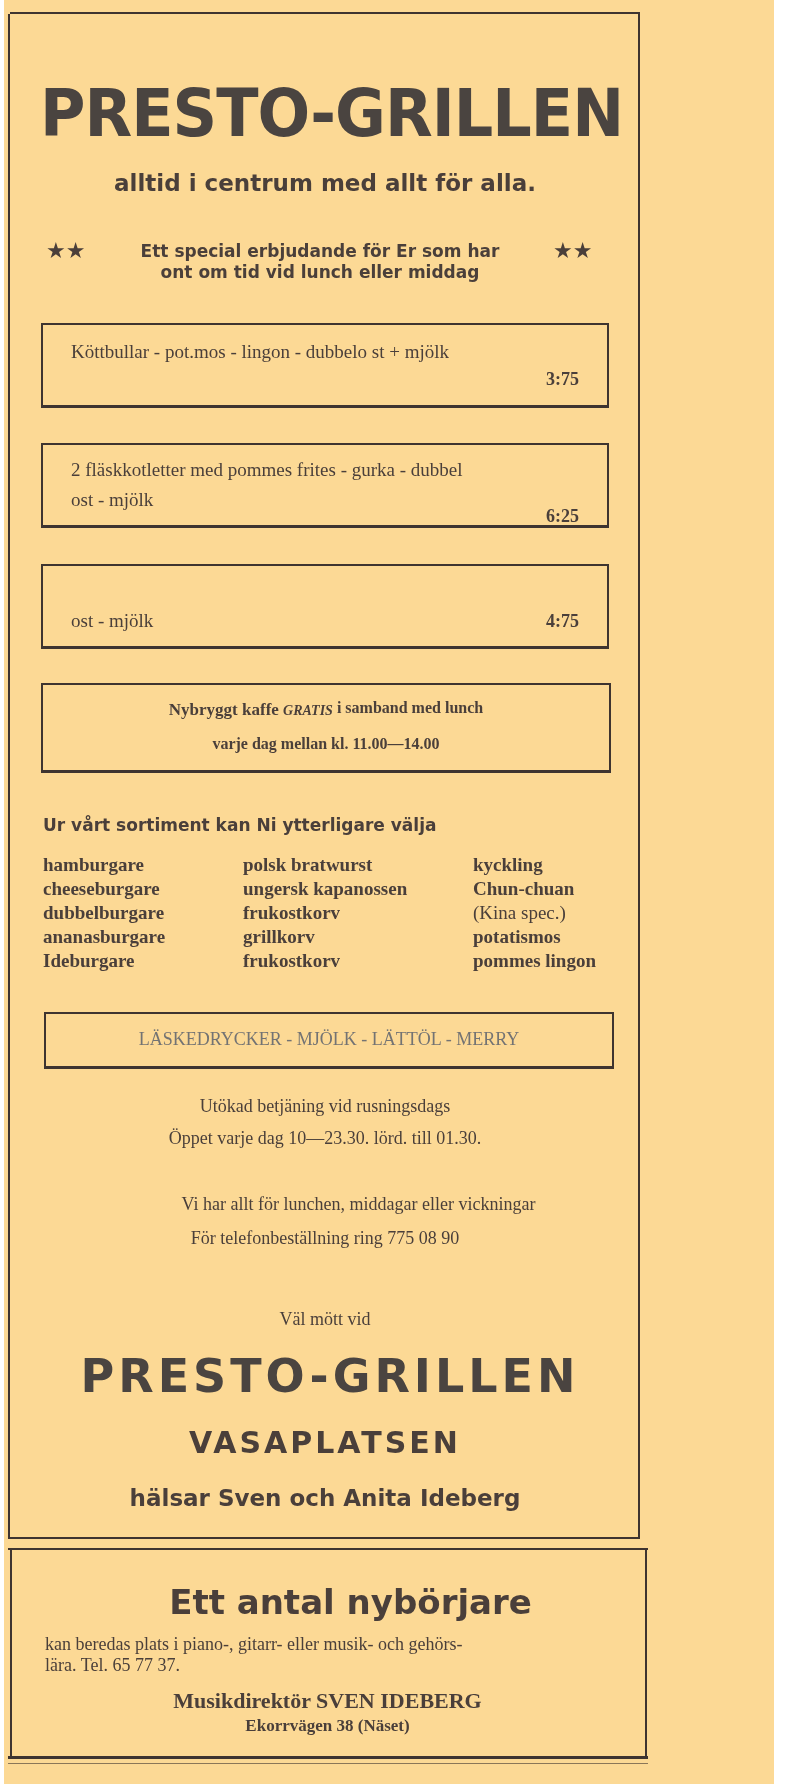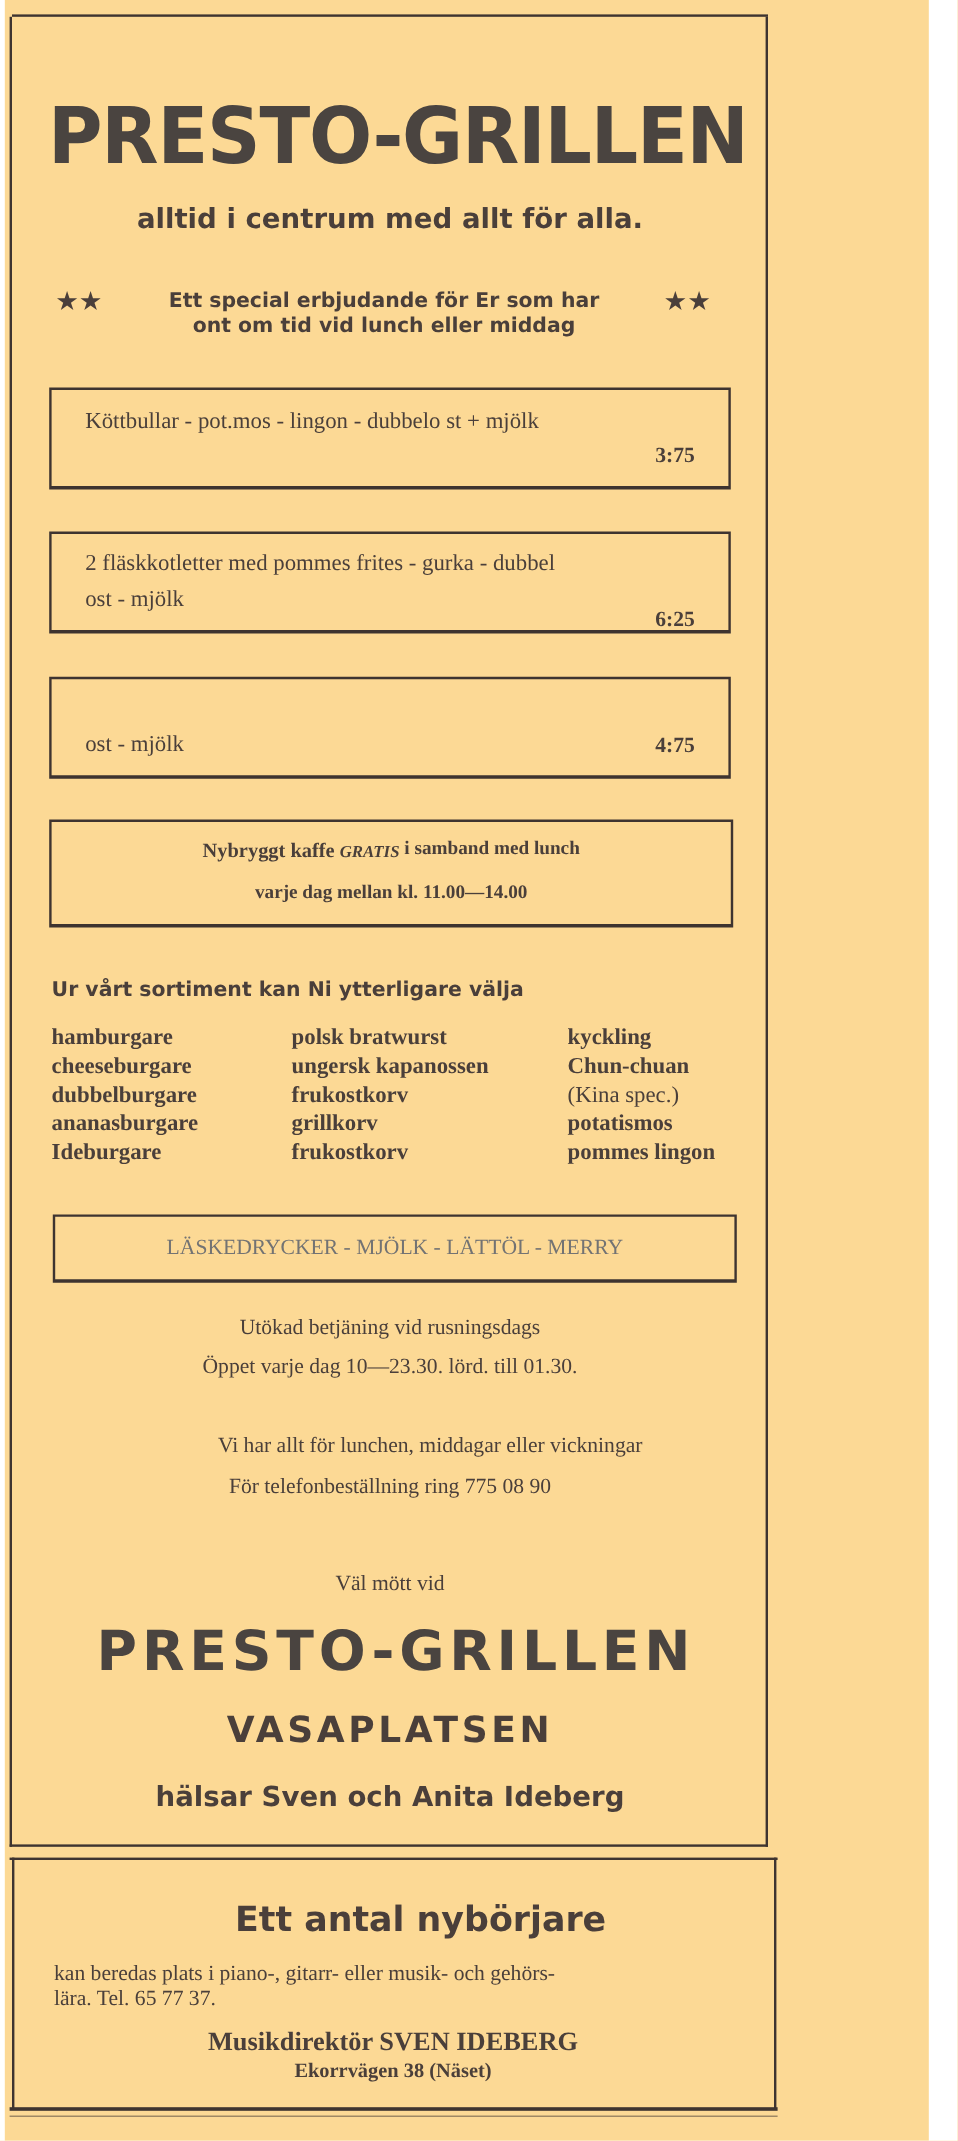--- a/index.html
+++ b/index.html
@@ -98,17 +98,17 @@
 <div class="abs logo" style="left:40px; top:1350px; width:580px; font-size:46px; line-height:52px; letter-spacing:4px;">PRESTO-GRILLEN</div>
 <div class="abs center sans-b ink" style="left:10px; top:1425px; width:630px; font-size:30px; letter-spacing:3px;">VASAPLATSEN</div>
 <div class="abs center sans-b ink" style="left:10px; top:1485px; width:630px; font-size:23px;">hälsar Sven och Anita Ideberg</div>
 
 <div class="rule" style="left:8px; top:1548px; width:640px;"></div>
 <div class="vline" style="left:10px; top:1548px; height:210px;"></div>
 <div class="vline" style="left:645px; top:1548px; height:210px;"></div>
 <div class="rule" style="left:8px; top:1756px; width:640px; height:3px;"></div>
 <div class="rule" style="left:8px; top:1763px; width:640px; height:1px; opacity:0.6;"></div>
 
-<div class="abs center sans-b ink" style="left:10px; top:1582px; width:681px; font-size:29px;">Ett antal nybörjare</div>
+<div class="abs center sans-b ink" style="left:10px; top:1582px; width:681px; font-size:34px;">Ett antal nybörjare</div>
 <div class="abs serif ink" style="left:45px; top:1634px; font-size:18px; white-space:nowrap;">kan beredas plats i piano-, gitarr- eller musik- och gehörs-</div>
 <div class="abs serif ink" style="left:45px; top:1655px; font-size:18px; white-space:nowrap;">lära. Tel. 65 77 37.</div>
 <div class="abs center serif-b ink" style="left:10px; top:1688px; width:635px; font-size:22px;">Musikdirektör SVEN IDEBERG</div>
 <div class="abs center serif-b ink" style="left:10px; top:1716px; width:635px; font-size:17px;">Ekorrvägen 38 (Näset)</div>
 
 </body></html>

